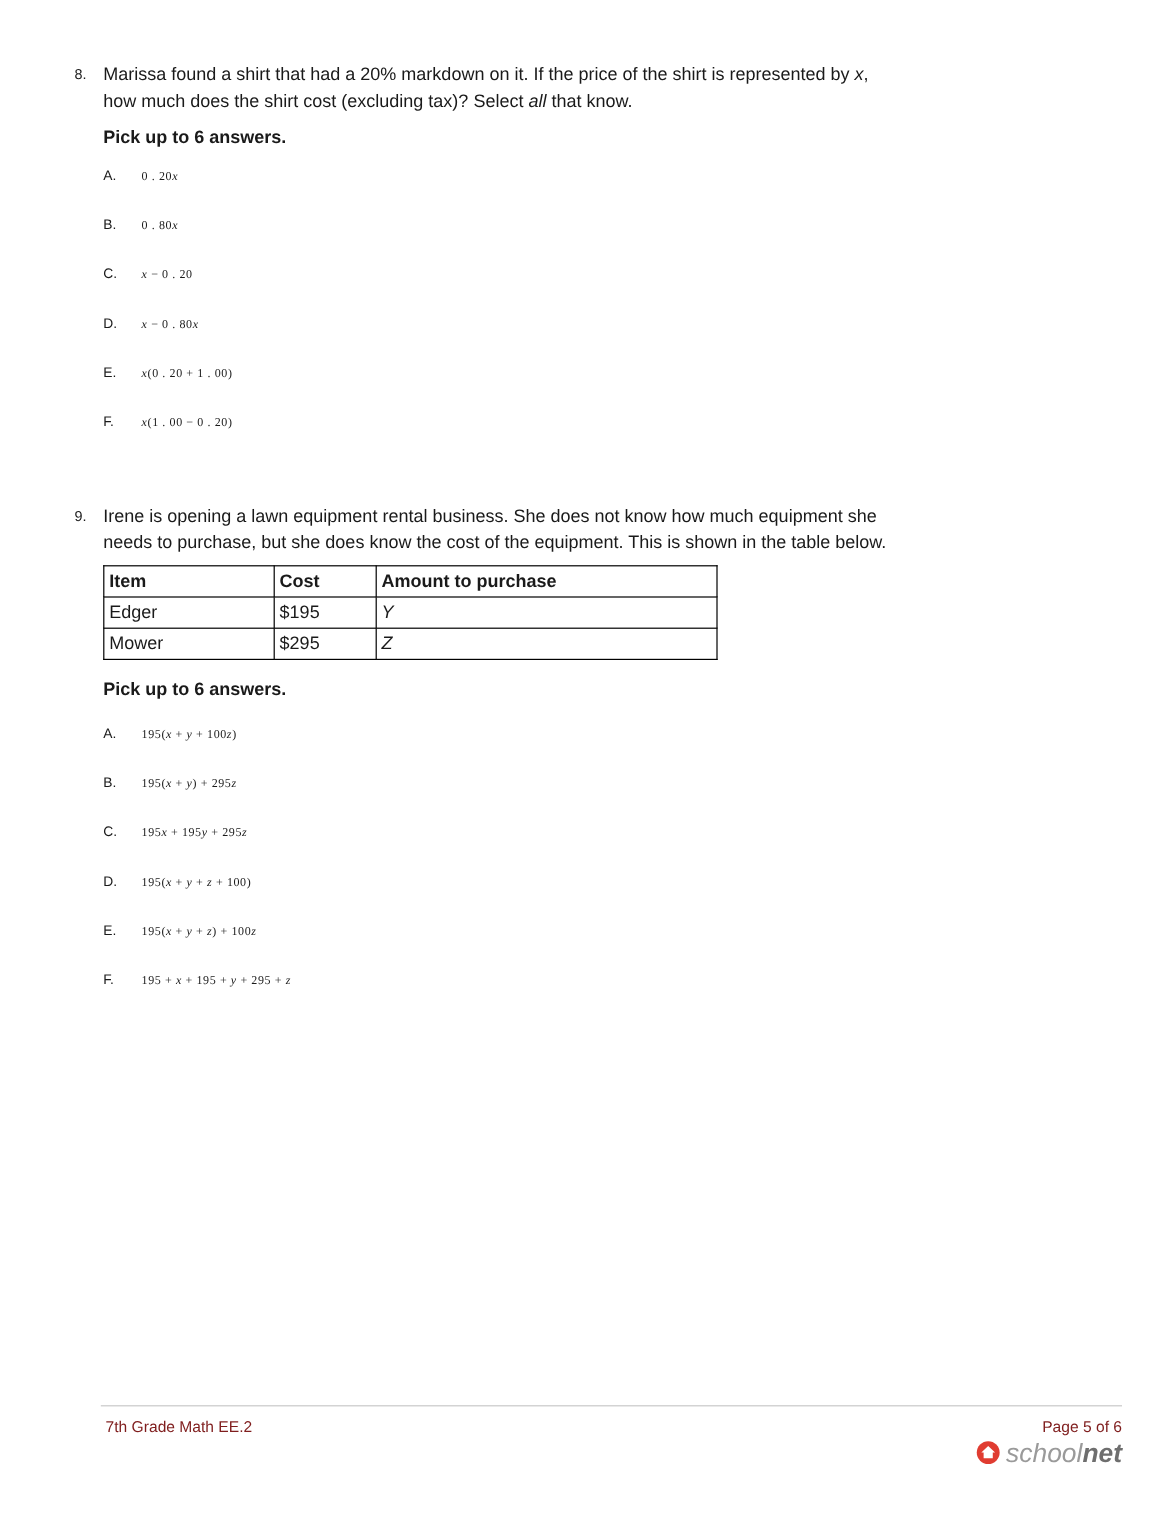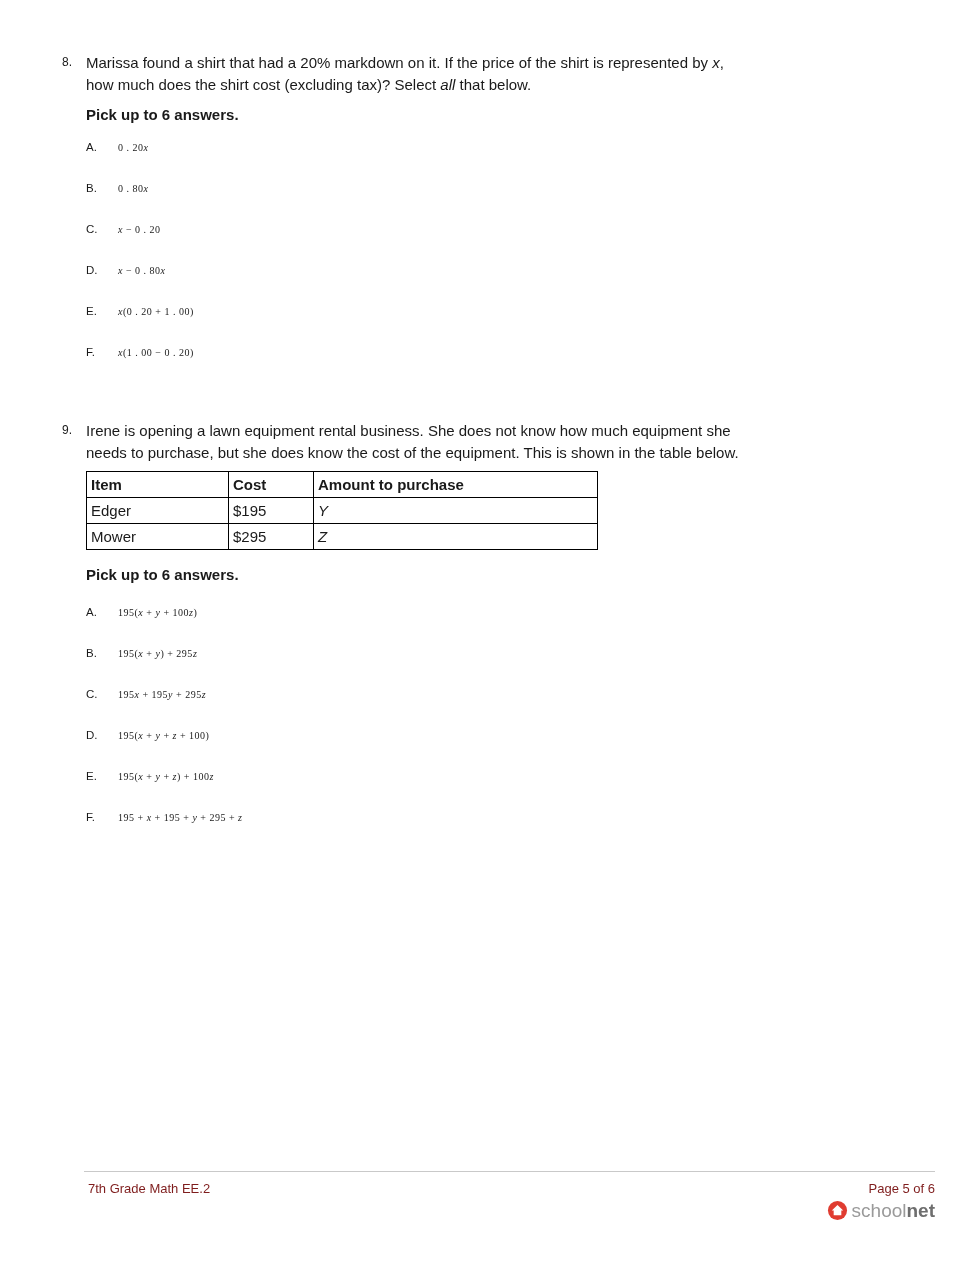--- a/index.html
+++ b/index.html
@@ -43,34 +43,34 @@
     border-top: 1px solid #c9c9c9;
   }
   .footer-row {
     display: flex; justify-content: space-between;
     padding-top: 9px; font-size: 13px; color: #7f1d1d;
   }
   .footer-course { padding-left: 4px; }
   .logo-row { display: flex; justify-content: flex-end; align-items: center; margin-top: 4px; }
   .logo-icon { width: 21px; height: 21px; margin-right: 4px; }
   .logo-icon svg { display: block; }
-  .logo-text { font-size: 19px; line-height: 21px; }
+  .logo-text { font-size: 22px; line-height: 21px; font-style: italic; }
   .logo-school { color: #9a9a9a; }
   .logo-net { color: #6e6e6e; font-weight: bold; }
 </style>
 </head>
 <body>
 
 <div class="page">
   <div class="content">
 
     <section class="question">
       <div class="qnum">8.</div>
       <div class="qbody">
-        <p class="prompt w640"><span>Marissa found a shirt that had a 20% markdown on it. If the price of the shirt is represented by </span><i>x</i><span>, how much does the shirt cost (excluding tax)? Select </span><i>all</i><span> that below.</span></p>
+        <p class="prompt w640"><span>Marissa found a shirt that had a 20% markdown on it. If the price of the shirt is represented by </span><i>x</i><span>, how much does the shirt cost (excluding tax)? Select </span><i>all</i><span> that know.</span></p>
         <p class="pick">Pick up to 6 answers.</p>
         <div class="choices">
           <div class="choice">
             <span class="clabel">A.</span>
             <span class="math">0 . 20<i>x</i></span>
           </div>
           <div class="choice">
             <span class="clabel">B.</span>
             <span class="math">0 . 80<i>x</i></span>
           </div>

